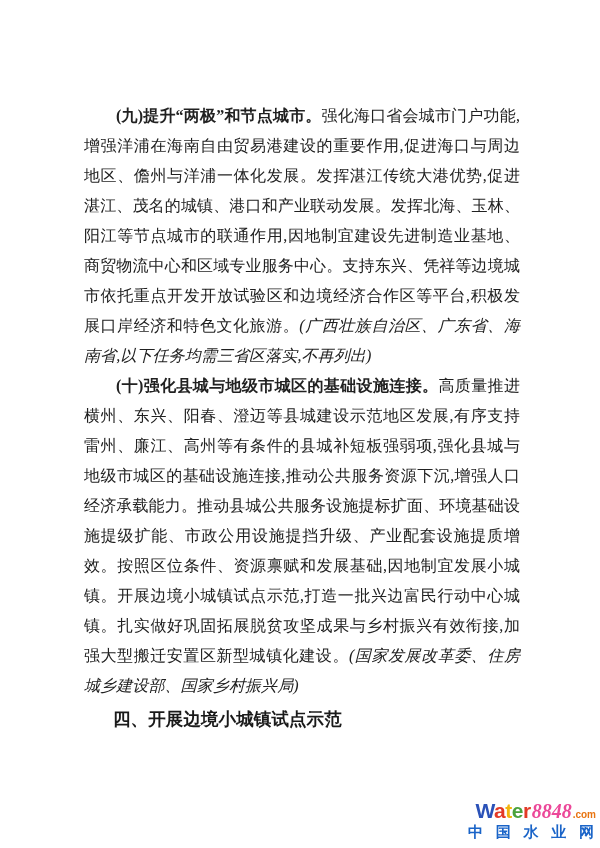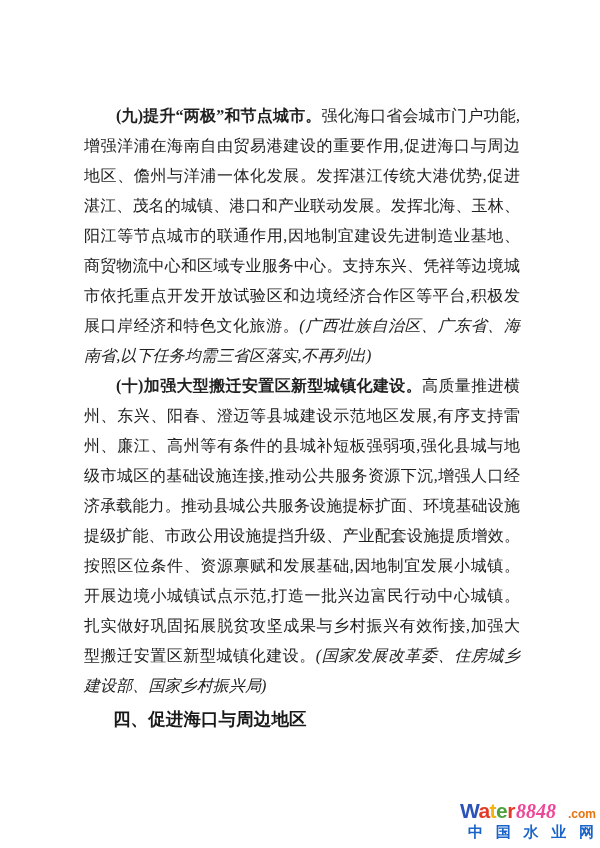--- a/index.html
+++ b/index.html
@@ -75,22 +75,22 @@
   .brand-number {
     font-family: "Liberation Serif", "DejaVu Serif", serif;
     font-style: italic;
     font-weight: bold;
     font-size: 20px;
     margin-left: 1px;
   }
   .brand-tld {
     font-family: "Liberation Sans", "DejaVu Sans", sans-serif;
     font-weight: bold;
-    font-size: 12px;
-    margin-left: 12px;
+    font-size: 10px;
+    margin-left: 1px;
     padding-bottom: 1px;
   }
   .brand-subtitle {
     display: flex;
     justify-content: space-between;
     margin-top: 3px;
     padding: 0 2px 0 4px;
     font-family: "Liberation Sans", "DejaVu Sans", sans-serif;
     font-weight: bold;
     font-size: 15px;
@@ -98,23 +98,23 @@
   }
 </style>
 </head>
 <body>
 
 <div class="page">
   <div class="content">
 
     <p><span class="para-lead">(九)提升“两极”和节点城市。</span><span>强化海口省会城市门户功能,增强洋浦在海南自由贸易港建设的重要作用,促进海口与周边地区、儋州与洋浦一体化发展。发挥湛江传统大港优势,促进湛江、茂名的城镇、港口和产业联动发展。发挥北海、玉林、阳江等节点城市的联通作用,因地制宜建设先进制造业基地、商贸物流中心和区域专业服务中心。支持东兴、凭祥等边境城市依托重点开发开放试验区和边境经济合作区等平台,积极发展口岸经济和特色文化旅游。</span><span class="para-note">(广西壮族自治区、广东省、海南省,以下任务均需三省区落实,不再列出)</span></p>
 
-    <p><span class="para-lead">(十)加强大型搬迁安置区新型城镇化建设。</span><span>高质量推进横州、东兴、阳春、澄迈等县城建设示范地区发展,有序支持雷州、廉江、高州等有条件的县城补短板强弱项,强化县城与地级市城区的基础设施连接,推动公共服务资源下沉,增强人口经济承载能力。推动县城公共服务设施提标扩面、环境基础设施提级扩能、市政公用设施提挡升级、产业配套设施提质增效。按照区位条件、资源禀赋和发展基础,因地制宜发展小城镇。开展边境小城镇试点示范,打造一批兴边富民行动中心城镇。扎实做好巩固拓展脱贫攻坚成果与乡村振兴有效衔接,加强大型搬迁安置区新型城镇化建设。</span><span class="para-note">(国家发展改革委、住房城乡建设部、国家乡村振兴局)</span></p>
+    <p><span class="para-lead">(十)强化县城与地级市城区的基础设施连接。</span><span>高质量推进横州、东兴、阳春、澄迈等县城建设示范地区发展,有序支持雷州、廉江、高州等有条件的县城补短板强弱项,强化县城与地级市城区的基础设施连接,推动公共服务资源下沉,增强人口经济承载能力。推动县城公共服务设施提标扩面、环境基础设施提级扩能、市政公用设施提挡升级、产业配套设施提质增效。按照区位条件、资源禀赋和发展基础,因地制宜发展小城镇。开展边境小城镇试点示范,打造一批兴边富民行动中心城镇。扎实做好巩固拓展脱贫攻坚成果与乡村振兴有效衔接,加强大型搬迁安置区新型城镇化建设。</span><span class="para-note">(国家发展改革委、住房城乡建设部、国家乡村振兴局)</span></p>
 
-    <div class="section-heading">四、促进海口与周边地区</div>
+    <div class="section-heading">四、开展边境小城镇试点示范</div>
 
 
   </div>
 
   <div class="watermark">
     <div class="brand-line">
       <span class="brand-word" id="brand-letters"><span style="color: rgb(43, 82, 184);">W</span><span style="color: rgb(227, 58, 39);">a</span><span style="color: rgb(242, 181, 14);">t</span><span style="color: rgb(75, 162, 61);">e</span><span style="color: rgb(227, 58, 39);">r</span></span>
         <span class="brand-number" id="brand-number" style="color: #ec4899;">8848</span>
         <span class="brand-tld" id="brand-tld" style="color: rgb(232, 116, 16);">.com</span>
     </div>

